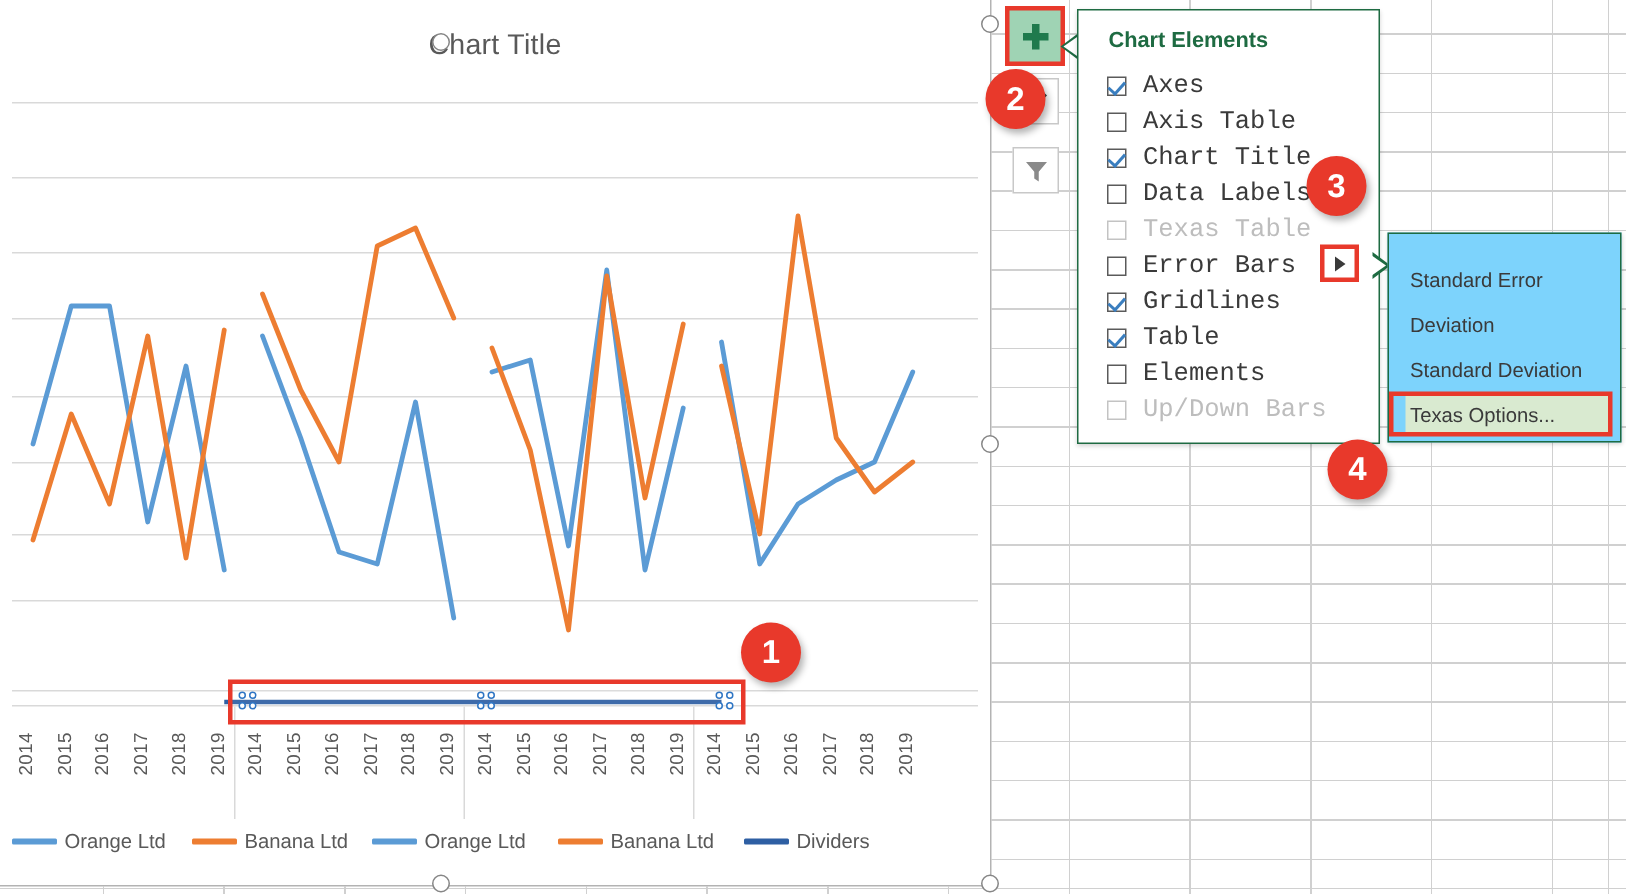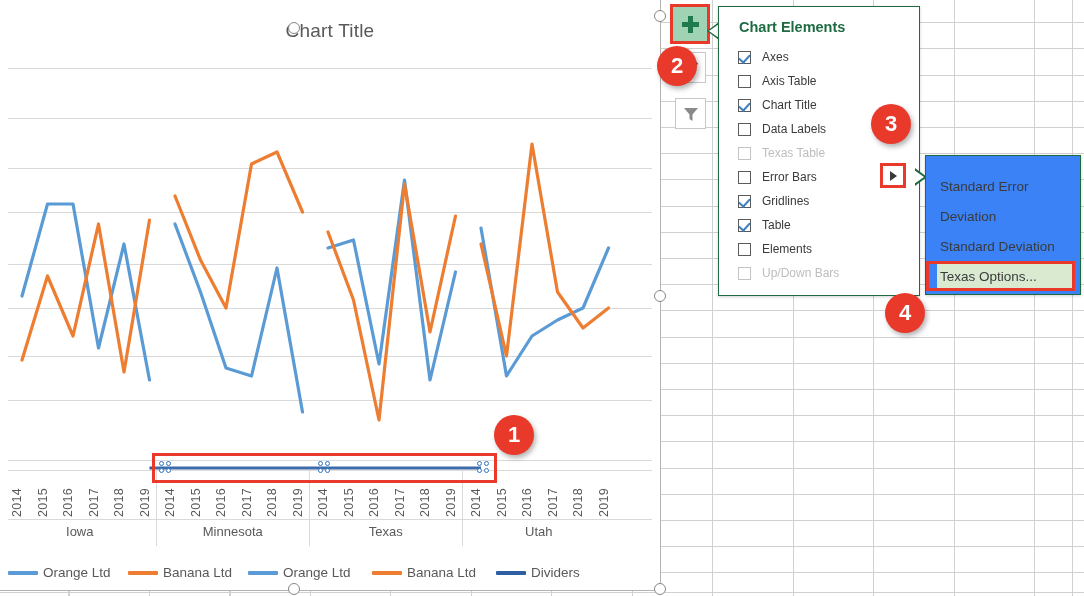--- a/index.html
+++ b/index.html
@@ -44,21 +44,21 @@
   .yr{position:absolute;bottom:2px;font-size:12.5px;color:#595959;
     writing-mode:vertical-rl;transform:rotate(180deg);letter-spacing:.3px;}
   .statrow{position:absolute;left:0;top:48px;width:644px;height:27px;
     border-top:1px solid #d9d9d9;}
   .st{position:absolute;top:4px;font-size:13px;color:#595959;text-align:center;}
   .sep{position:absolute;top:0;width:1px;height:75px;background:#d9d9d9;}
 
   
   .legend{position:absolute;left:0;top:553px;width:660px;height:26px;}
   .lg{position:absolute;top:0;display:flex;align-items:center;gap:5px;
-    font-size:13.5px;color:#595959;white-space:nowrap;margin-top:12px;}
+    font-size:13.5px;color:#595959;white-space:nowrap;}
   .swatch{display:inline-block;width:30px;height:4px;border-radius:1px;}
 
   
   .divbox{position:absolute;left:152px;top:453px;width:345px;height:30px;
     border:3px solid #e8392b;box-sizing:border-box;background:rgba(255,255,255,.08);}
   .dhandle{position:absolute;width:13px;height:13px;}
   .dhandle i{position:absolute;width:5px;height:5px;border-radius:50%;
     border:1.4px solid #2e75c4;background:#ffffff;box-sizing:border-box;}
 
   
@@ -79,41 +79,41 @@
     background:#ffffff;border:1.4px solid #1e6b42;box-sizing:border-box;
     box-shadow:0 1px 3px rgba(0,0,0,.18);}
   .pane-title{position:absolute;left:20px;top:12px;font-size:14.5px;
     font-weight:bold;color:#1e6b42;}
   .citem{position:absolute;left:19px;height:24px;display:flex;align-items:center;gap:11px;}
   .cbox{width:13px;height:13px;border:1.3px solid #5a5a5a;box-sizing:border-box;
     background:#fff;position:relative;flex:none;}
   .cbox.dim{border-color:#c3c3c3;}
   .cbox.on:after{content:"";position:absolute;left:2px;top:0px;width:5px;height:9px;
     border:solid #3a7ebf;border-width:0 2px 2px 0;transform:rotate(42deg);}
-  .clabel{font-size:12px;color:#3a3a3a;}
+  .clabel{font-size:17px;color:#3a3a3a;font-family:Liberation Mono, monospace;}
   .clabel.dim{color:#bdbdbd;}
 
   
   .notch{position:absolute;left:707px;top:22px;width:0;height:0;
     border-top:9px solid transparent;border-bottom:9px solid transparent;
     border-right:12px solid #1e6b42;}
   .notch2{position:absolute;left:709px;top:24px;width:0;height:0;
     border-top:7px solid transparent;border-bottom:7px solid transparent;
     border-right:10px solid #ffffff;}
 
   
   .arrowbtn{position:absolute;left:880px;top:163px;width:26px;height:25px;
     border:3px solid #e8392b;box-sizing:border-box;background:#fff;
     display:flex;align-items:center;justify-content:center;}
   .arrowbtn .tri{width:0;height:0;border-top:5px solid transparent;
     border-bottom:5px solid transparent;border-left:7px solid #3a3a3a;}
 
   
   .submenu{position:absolute;left:925px;top:155px;width:156px;height:140px;
-    background:#3b82f6;border:1.4px solid #1e6b42;box-sizing:border-box;
+    background:#7dd3fc;border:1.4px solid #1e6b42;box-sizing:border-box;
     box-shadow:0 1px 3px rgba(0,0,0,.18);}
   .snotch{position:absolute;left:915px;top:168px;width:0;height:0;
     border-top:9px solid transparent;border-bottom:9px solid transparent;
     border-left:12px solid #1e6b42;}
   .snotch2{position:absolute;left:914px;top:170px;width:0;height:0;
     border-top:7px solid transparent;border-bottom:7px solid transparent;
     border-left:10px solid #ffffff;}
   .sitem{position:absolute;left:11px;width:136px;height:28px;
     display:flex;align-items:center;font-size:13.5px;color:#3a3a3a;padding-left:3px;
     box-sizing:border-box;}
@@ -182,26 +182,20 @@
           <div class="yr" style="left: 384.5px;">2017</div>
           <div class="yr" style="left: 410px;">2018</div>
           <div class="yr" style="left: 435.5px;">2019</div>
           <div class="yr" style="left: 461px;">2014</div>
           <div class="yr" style="left: 486.5px;">2015</div>
           <div class="yr" style="left: 512px;">2016</div>
           <div class="yr" style="left: 537.5px;">2017</div>
           <div class="yr" style="left: 563px;">2018</div>
           <div class="yr" style="left: 588.5px;">2019</div>
         </div>
-        <div class="statrow">
-          <div class="st" style="left: -4px; width: 151.5px;">Iowa</div>
-          <div class="st" style="left: 149px; width: 151.5px;">Minnesota</div>
-          <div class="st" style="left: 302px; width: 151.5px;">Texas</div>
-          <div class="st" style="left: 455px; width: 151.5px;">Utah</div>
-        </div>
         <div class="sep" style="left: 148px;"></div>
         <div class="sep" style="left: 301px;"></div>
         <div class="sep" style="left: 454px;"></div>
       </div>
 
     <div class="legend" id="legendrow">
         <div class="lg" style="left: 8px;">
           <span class="swatch" style="background: rgb(91, 155, 213);"></span>
           <span>Orange Ltd</span>
         </div>

